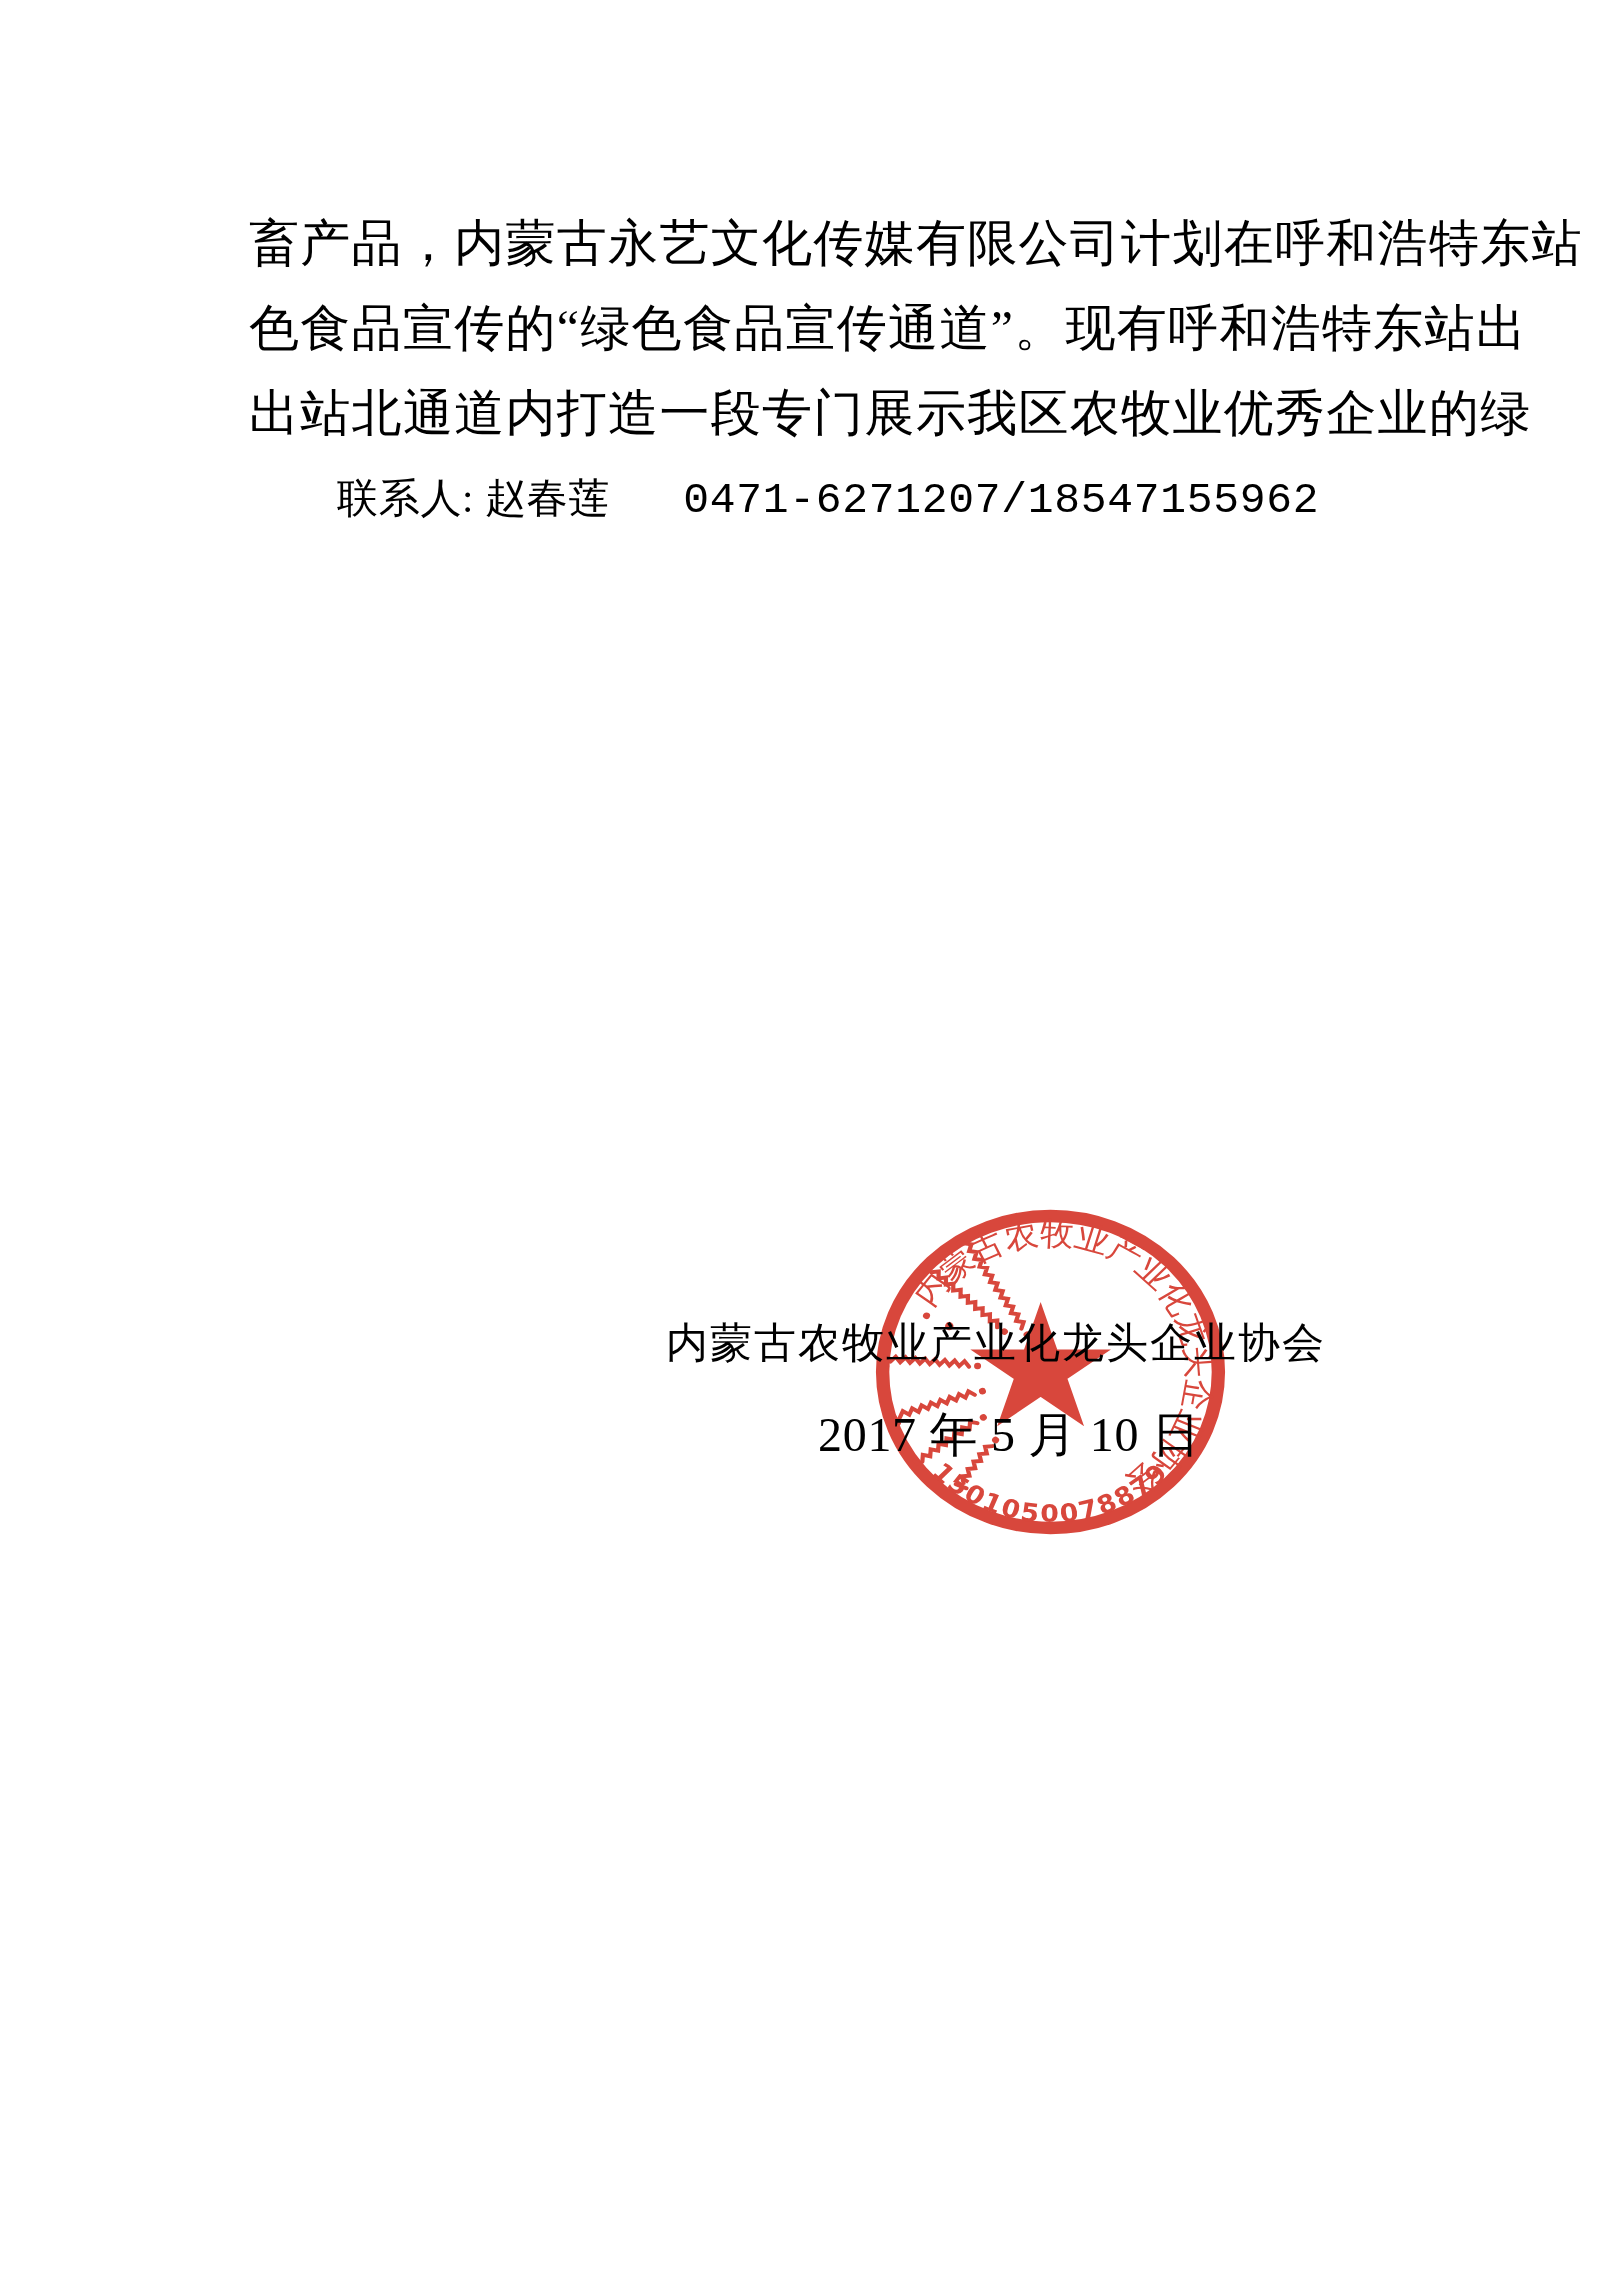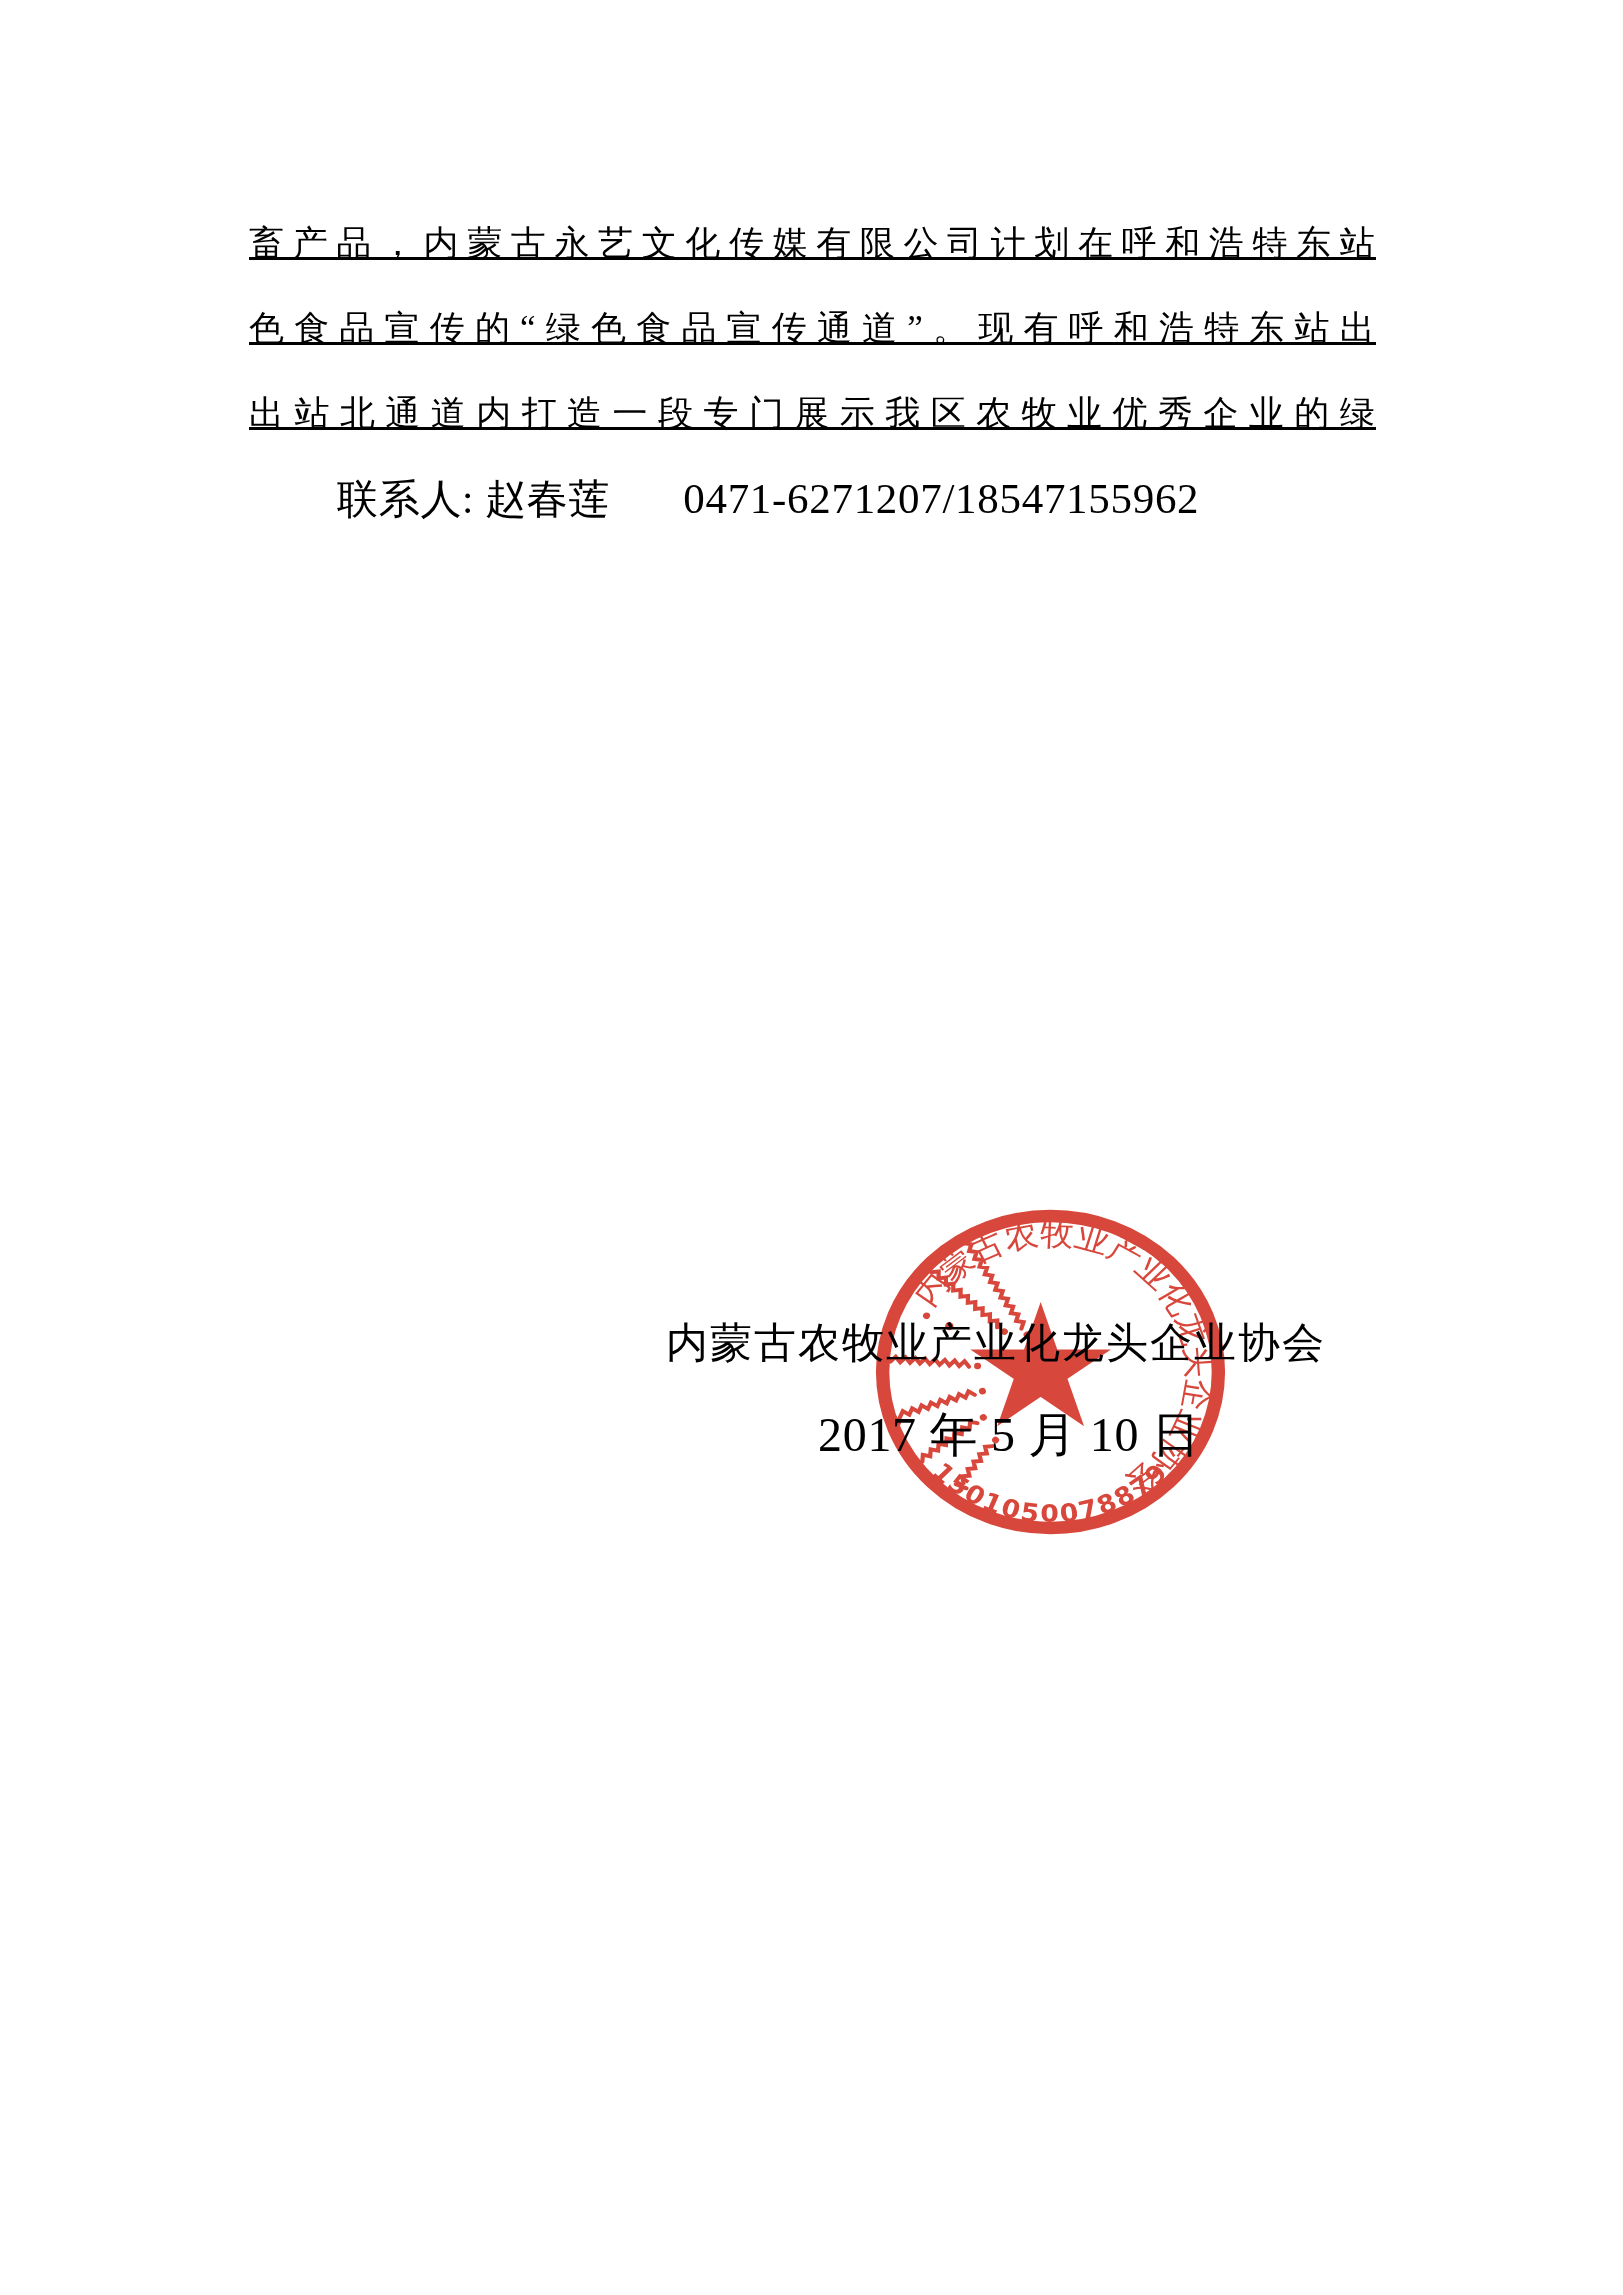--- a/index.html
+++ b/index.html
@@ -13,47 +13,47 @@
     font-family: "Liberation Serif", "DejaVu Serif", serif;
     color: #000000;
   }
   .body-text {
     position: absolute;
     left: 249px;
     top: 201px;
     width: 1127px;
   }
   .line {
-    font-size: 35px;
+    font-size: 50px;
     height: 85px;
     line-height: 85px;
     letter-spacing: 1.3px;
     white-space: nowrap;
     text-align: justify;
     text-align-last: justify;
     text-justify: inter-character;
-    text-decoration: underline;
   }
   .line.para-end {
     text-align-last: left;
   }
   .contact-line {
     font-size: 41px;
     height: 85px;
     line-height: 85px;
     padding-left: 88px;
     white-space: nowrap;
     text-align: left;
     text-align-last: left;
     letter-spacing: 0.7px;
   }
   .contact-phone {
     margin-left: 73px;
     font-size: 43px;
     letter-spacing: 0.7px;
+    font-family: Liberation Mono, monospace;
   }
   .signature-org {
     position: absolute;
     left: 666px;
     top: 1321px;
     font-size: 42px;
     line-height: 45px;
     letter-spacing: 2px;
     white-space: nowrap;
   }

